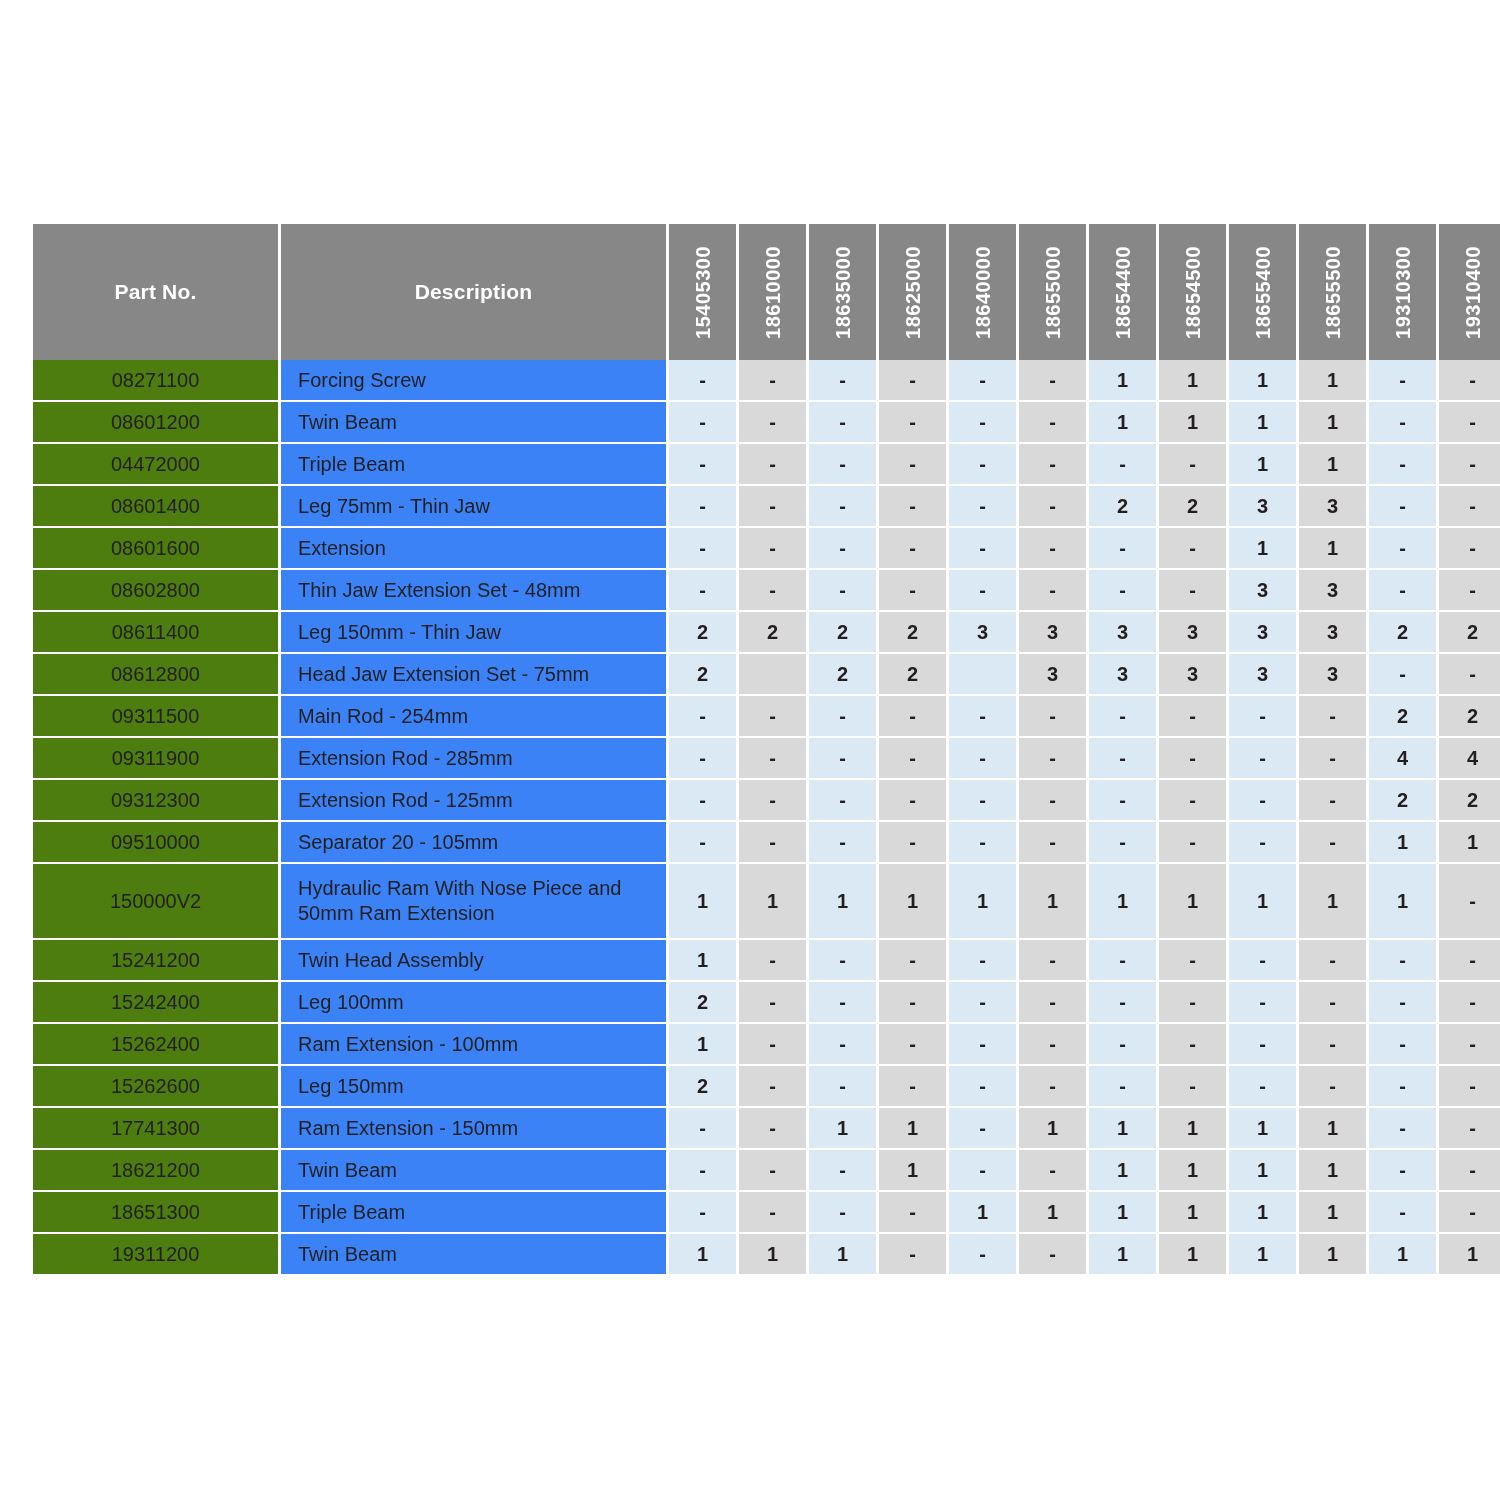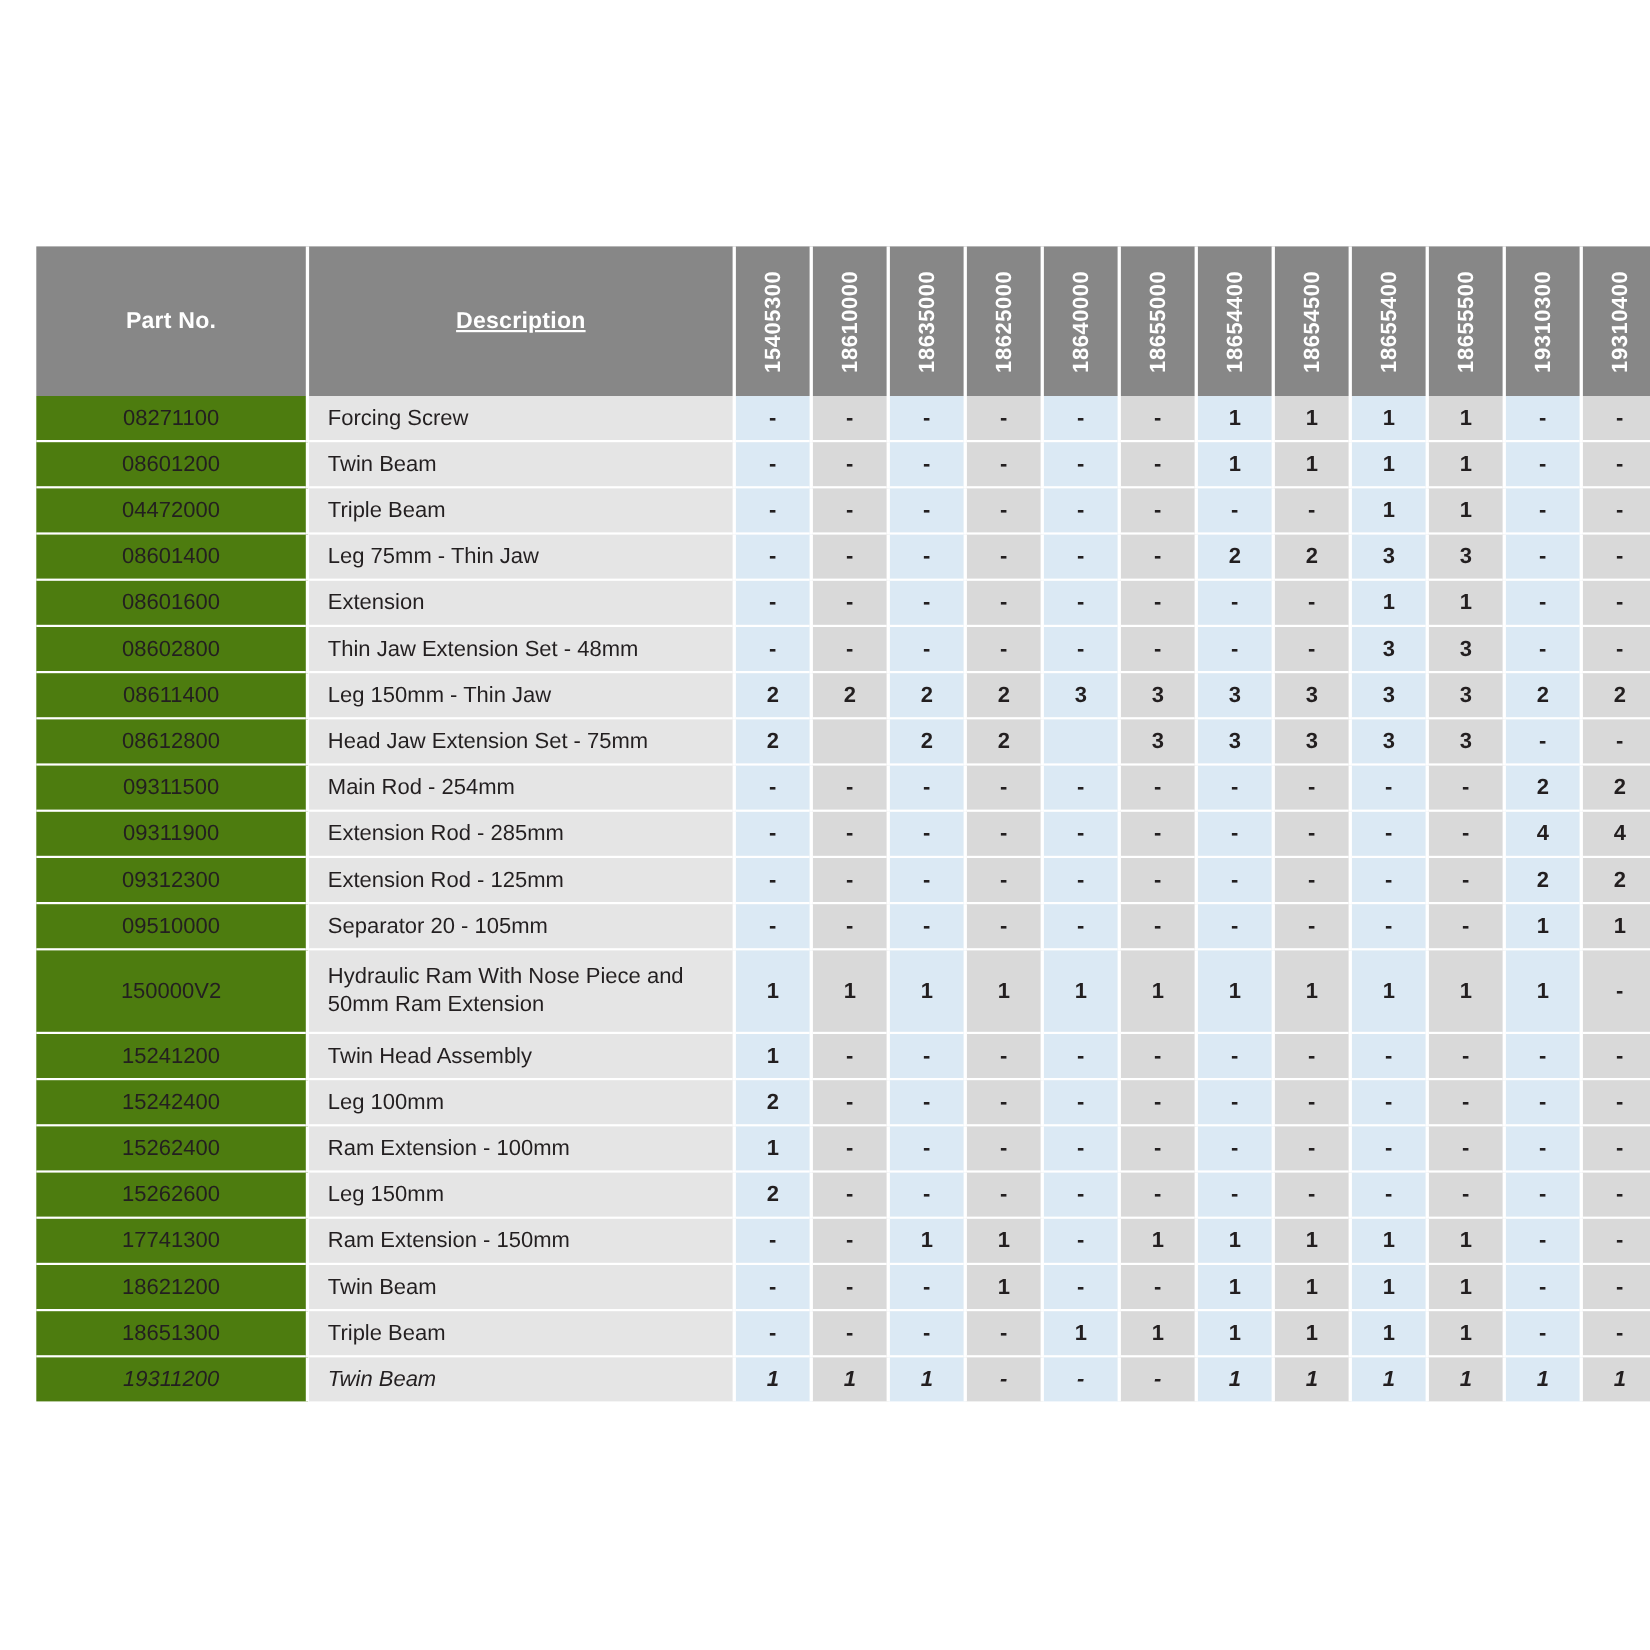--- a/index.html
+++ b/index.html
@@ -42,21 +42,20 @@
     width: 245px;
     font-size: 21px;
     letter-spacing: 0.2px;
     border-right: 3px solid #ffffff;
   }
   th.h-desc {
     width: 385px;
     font-size: 21px;
     letter-spacing: 0.2px;
     border-right: 3px solid #ffffff;
-    text-decoration: underline;
   }
   th.h-code {
     width: 67px;
     border-right: 3px solid #ffffff;
   }
   th.h-code:last-child { border-right: 0; }
   .vert {
     writing-mode: vertical-rl;
     transform: rotate(180deg);
     font-size: 20px;
@@ -76,37 +75,37 @@
     vertical-align: middle;
   }
   td.c-part {
     background: #4d7c0f;
     text-align: center;
     font-weight: normal;
     border-right: 3px solid #ffffff;
     border-bottom: 2px solid #ffffff;
   }
   td.c-desc {
-    background: #e5e5e5;
+    background: #3b82f6;
     text-align: left;
     padding-left: 17px;
     border-right: 3px solid #ffffff;
     border-bottom: 2px solid #ffffff;
     line-height: 1.25;
   }
   td.c-val {
     text-align: center;
     font-weight: bold;
     border-right: 3px solid #ffffff;
     border-bottom: 2px solid #ffffff;
   }
   td.c-val:last-child { border-right: 0; }
   td.odd { background: #dbe9f4; }
   td.even { background: #d9d9d9; }
-  tbody tr:last-child td { border-bottom: 0; font-style: italic; }
+  tbody tr:last-child td { border-bottom: 0; }
   td.tall { height: 74px; }
 </style>
 </head>
 <body>
 
 <div id="page">
   <div class="table-wrap">
     <table class="parts">
       <thead>
         <tr>

